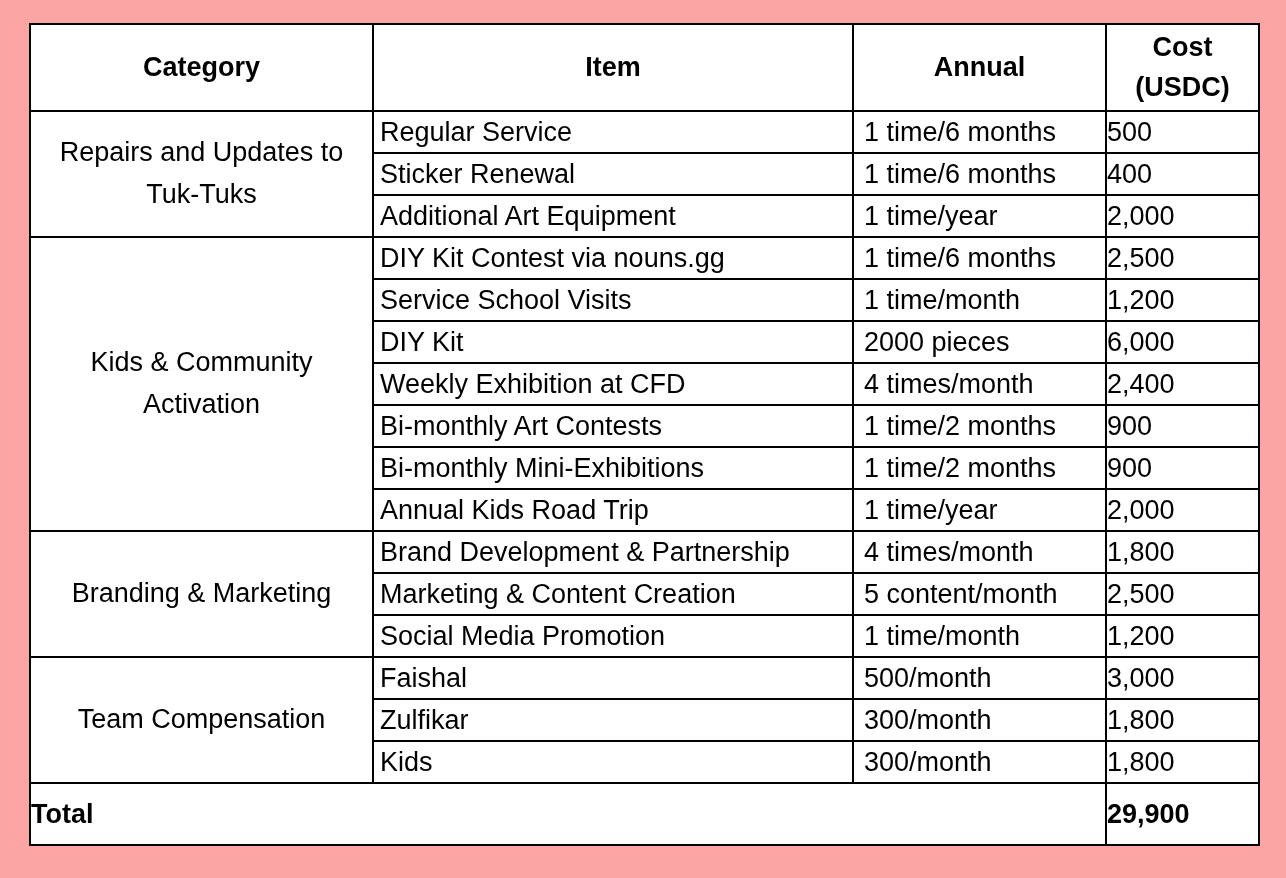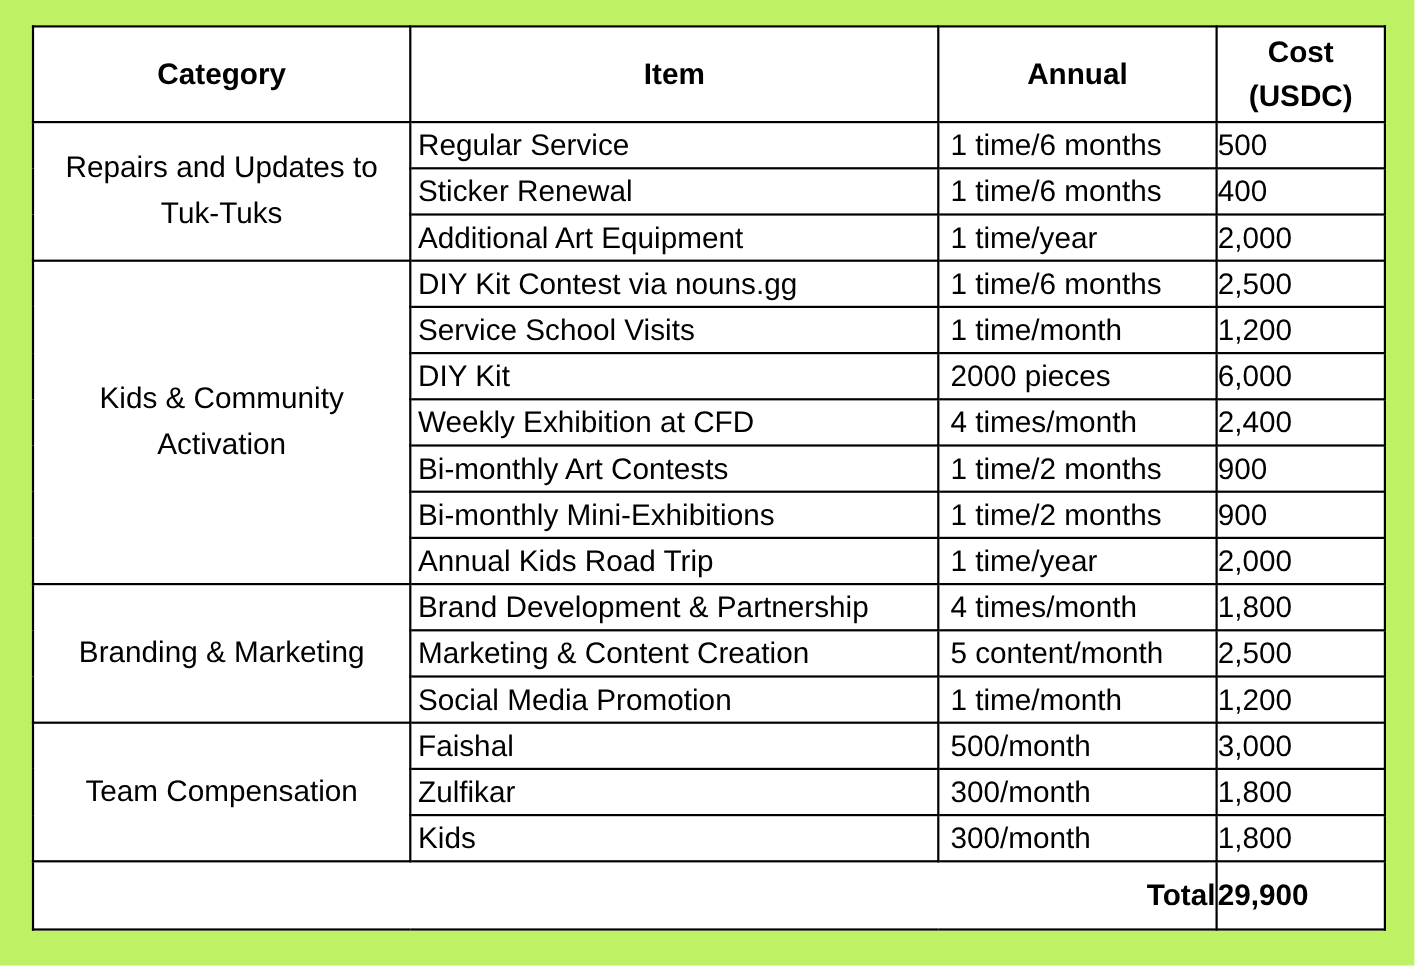--- a/index.html
+++ b/index.html
@@ -8,21 +8,21 @@
     background: #ffffff;
     width: 1286px;
     height: 878px;
     font-family: "Liberation Sans", sans-serif;
     color: #000000;
   }
   .page {
     position: relative;
     width: 1286px;
     height: 878px;
-    background: #bef264;
+    background: #fca5a5;
   }
   table.budget-table {
     position: absolute;
     left: 29px;
     top: 23px;
     border-collapse: collapse;
     table-layout: fixed;
     background: #ffffff;
   }
   .budget-table td, .budget-table th {
@@ -56,21 +56,21 @@
     padding-left: 10px;
     padding-right: 4px;
     white-space: nowrap;
   }
   td.cost-cell {
     padding-right: 11px;
     white-space: nowrap;
   }
   tr.total-row { height: 62px; }
   tr.total-row td { font-weight: bold; }
-  td.total-label-cell { text-align: right; }
+  td.total-label-cell { text-align: left; }
 </style>
 </head>
 <body>
 
 <div class="page">
   <table class="budget-table">
     <colgroup>
       <col style="width:343px">
       <col style="width:480px">
       <col style="width:253px">

